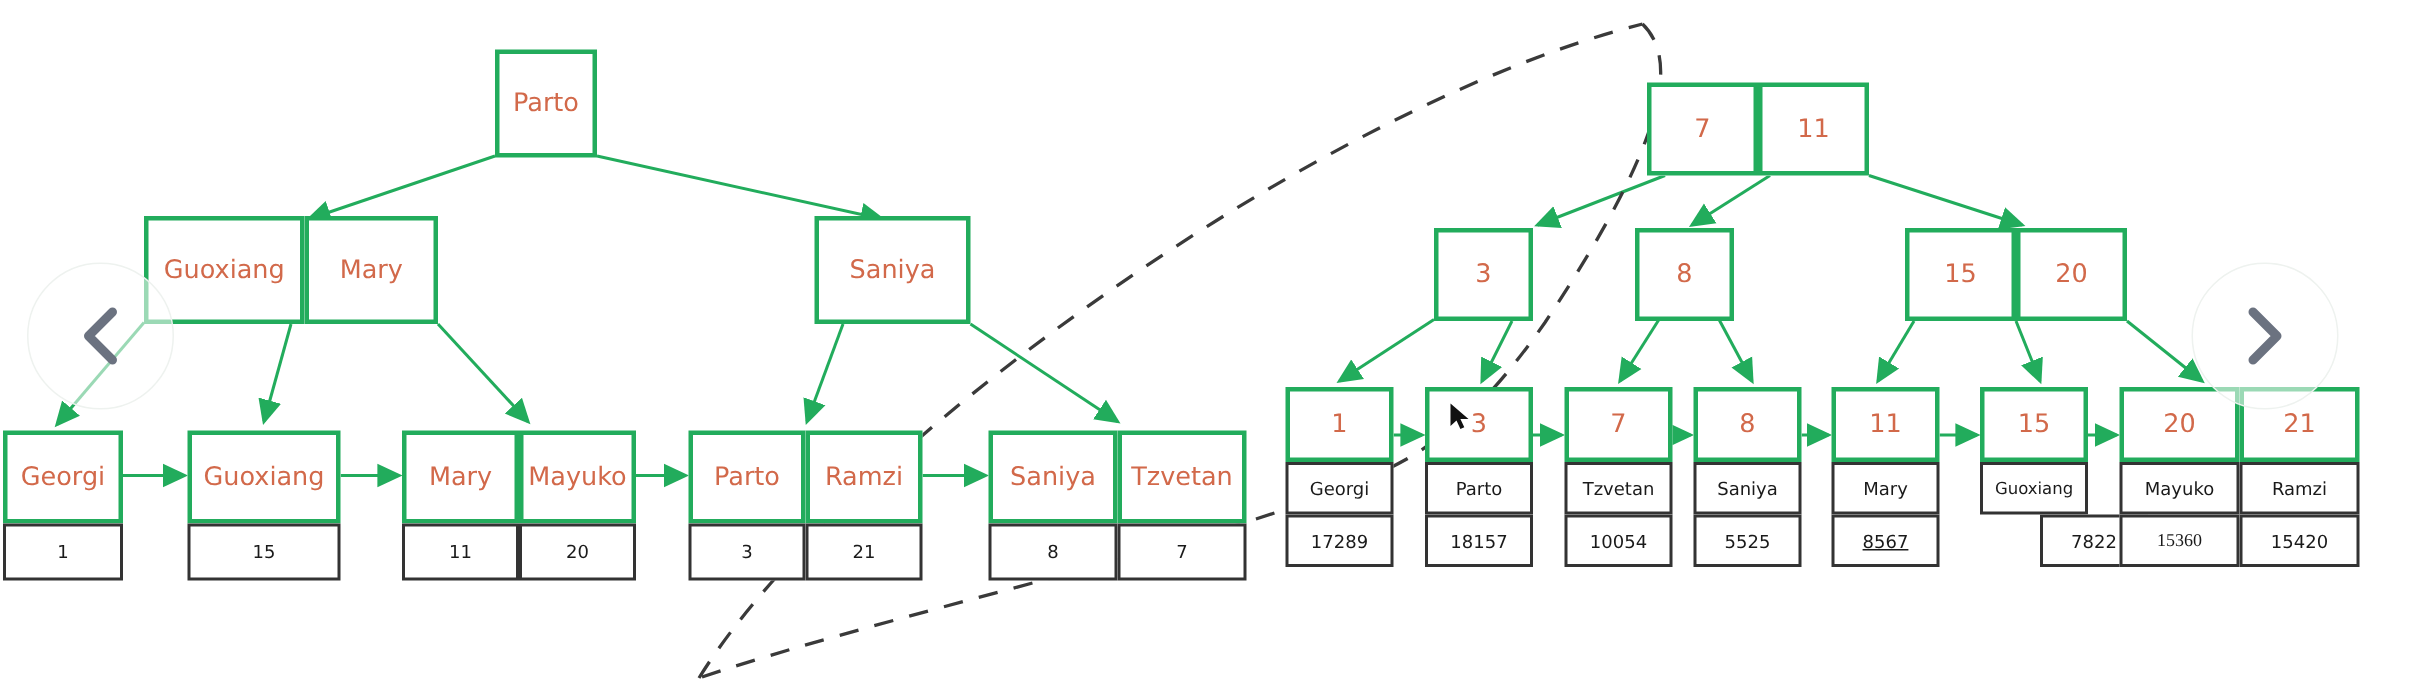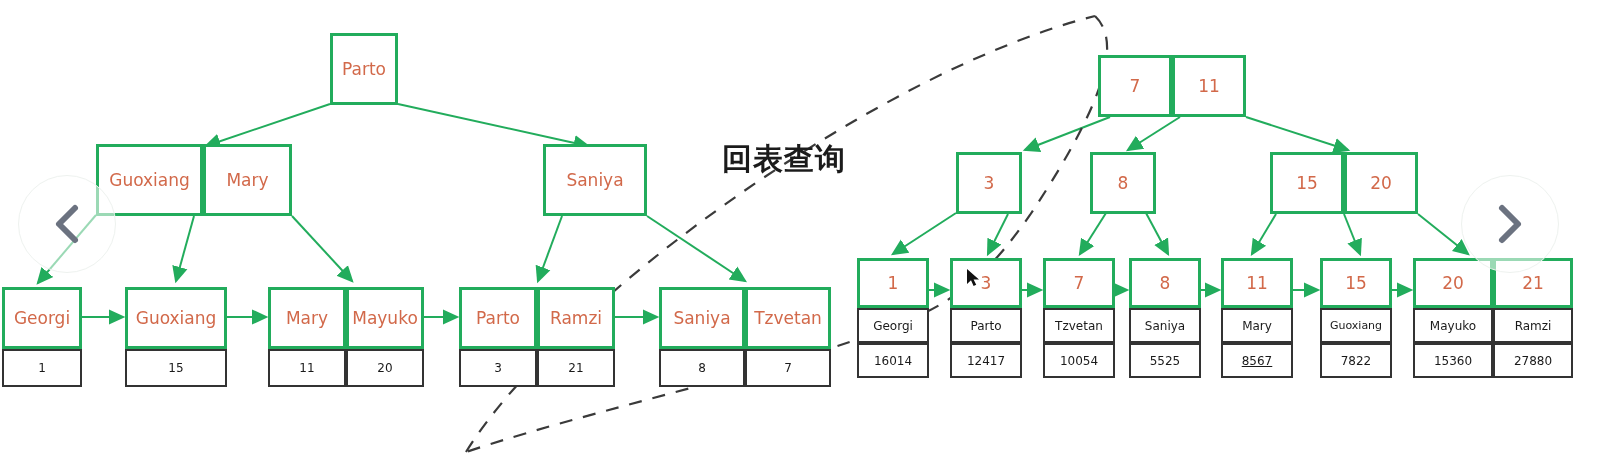--- a/index.html
+++ b/index.html
@@ -228,29 +228,29 @@
 
   <div class="node num" style="left:1270px;top:152px;width:148px;height:62px;">
     <div class="cell" style="width:74px;height:62px;">15</div>
     <div class="cell" style="width:74px;height:62px;">20</div>
   </div>
 
   <div class="leaf" style="left:857px;top:258px;">
     <div class="leafcol">
       <div class="key" style="width:72px;height:50px;">1</div>
       <div class="val" style="width:72px;height:35px;">Georgi</div>
-      <div class="val" style="width:72px;height:35px;">16014</div>
+      <div class="val" style="width:72px;height:35px;">17289</div>
     </div>
   </div>
 
   <div class="leaf" style="left:950px;top:258px;">
     <div class="leafcol">
       <div class="key" style="width:72px;height:50px;">3</div>
       <div class="val" style="width:72px;height:35px;">Parto</div>
-      <div class="val" style="width:72px;height:35px;">12417</div>
+      <div class="val" style="width:72px;height:35px;">18157</div>
     </div>
   </div>
 
   <div class="leaf" style="left:1043px;top:258px;">
     <div class="leafcol">
       <div class="key" style="width:72px;height:50px;">7</div>
       <div class="val" style="width:72px;height:35px;">Tzvetan</div>
       <div class="val" style="width:72px;height:35px;">10054</div>
     </div>
   </div>
@@ -268,38 +268,37 @@
       <div class="key" style="width:72px;height:50px;">11</div>
       <div class="val" style="width:72px;height:35px;">Mary</div>
       <div class="val" style="width:72px;height:35px;text-decoration:underline;">8567</div>
     </div>
   </div>
 
   <div class="leaf" style="left:1320px;top:258px;">
     <div class="leafcol">
       <div class="key" style="width:72px;height:50px;">15</div>
       <div class="val" style="width:72px;height:35px;font-size:11px;">Guoxiang</div>
-      <div class="val" style="width:72px;height:35px;">7822</div>
+      <div class="val" style="width:72px;height:35px;margin-left:40px;">7822</div>
     </div>
   </div>
 
   <div class="leaf" style="left:1413px;top:258px;">
     <div class="leafcol">
       <div class="key" style="width:80px;height:50px;">20</div>
       <div class="val" style="width:80px;height:35px;">Mayuko</div>
-      <div class="val" style="width:80px;height:35px;">15360</div>
+      <div class="val" style="width:80px;height:35px;font-family:Liberation Serif, serif;">15360</div>
     </div>
     <div class="leafcol">
       <div class="key" style="width:80px;height:50px;">21</div>
       <div class="val" style="width:80px;height:35px;">Ramzi</div>
-      <div class="val" style="width:80px;height:35px;">27880</div>
-    </div>
-  </div>
-
-  <div class="cn-label" style="left:722px;top:139px;">回表查询</div>
+      <div class="val" style="width:80px;height:35px;">15420</div>
+    </div>
+  </div>
+
 
   <div class="cursor" style="left:966px;top:268px;">
     <svg width="16" height="20" viewBox="0 0 16 20">
       <path d="M1,1 L1,16 L5,12.3 L7.6,18 L10.2,16.8 L7.6,11.4 L13,11.4 Z" fill="#111111"></path>
     </svg>
   </div>
 
   <div class="chev" style="left:18px;top:175px;">
     <svg width="34" height="44" viewBox="0 0 34 44">
       <path d="M25,6 L9,22 L25,38" fill="none" stroke="#6b7280" stroke-width="6" stroke-linecap="round" stroke-linejoin="round"></path>

